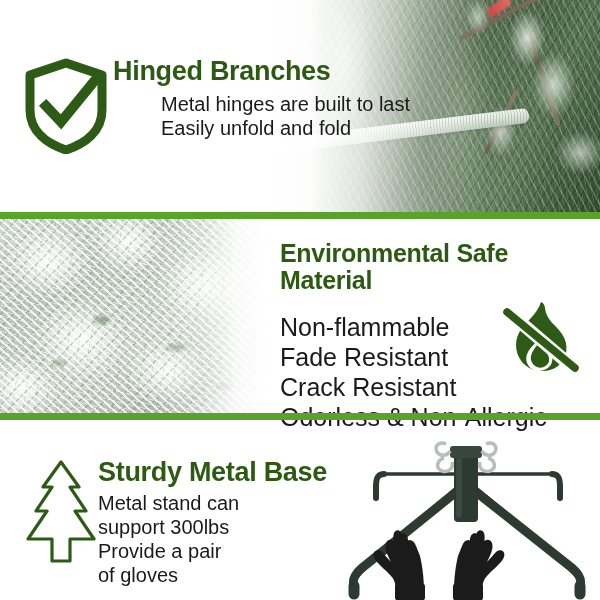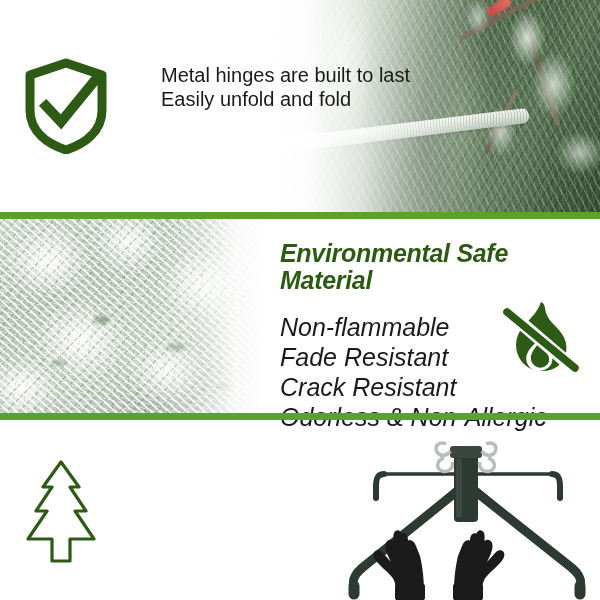--- a/index.html
+++ b/index.html
@@ -201,21 +201,20 @@
     z-index: 3;
   }
   #hinged-text .head { font-size: 27px; }
   #hinged-text .body-text { font-size: 20px; margin-top: 6px; margin-left: 48px; }
 
   #env-text {
     position: absolute;
     left: 280px;
     top: 240px;
     z-index: 3;
-    font-style: italic;
   }
   #env-text .head { font-size: 25px; }
   #env-text .body-text { font-size: 25px; margin-top: 18px; }
 
   #base-text {
     position: absolute;
     left: 98px;
     top: 458px;
     z-index: 3;
   }
@@ -278,20 +277,21 @@
     </div>
 
     <div class="icon-shield">
       <svg viewBox="0 0 88 96" width="88" height="96" aria-hidden="true">
         <path d="M44 5 L80 17 L80 52 C80 74 62 86 44 92 C26 86 8 74 8 52 L8 17 Z" fill="none" stroke="#2d5a14" stroke-width="9" stroke-linejoin="round"></path>
         <path d="M24 48 L39 64 L74 21" fill="none" stroke="#2d5a14" stroke-width="10" stroke-linecap="square" stroke-linejoin="miter"></path>
       </svg>
     </div>
 
     <div id="hinged-text">
+      <div class="head">Hinged Branches</div>
       <div class="body-text">Metal hinges are built to last
 Easily unfold and fold</div>
     </div>
   </div>
 
   <div class="divider" id="div-1"></div>
 
   <div class="section" id="sec-env">
     <div class="photo-snow">
       <div class="snow-bg"></div>
@@ -331,20 +331,27 @@
       <path d="M39 5
                L57 30 L48 30
                L64 54 L53 54
                L72 82 L48 82
                L48 104 L30 104 L30 82
                L6 82 L25 54 L14 54
                L30 30 L21 30 Z" fill="none" stroke="#2d5a14" stroke-width="3.2" stroke-linejoin="round" stroke-linecap="round"></path>
     </svg>
   </div>
 
+  <div id="base-text">
+    <div class="head">Sturdy Metal Base</div>
+    <div class="body-text">Metal stand can
+support 300lbs
+Provide a pair
+of gloves</div>
+  </div>
 
   <div class="stand">
     <svg viewBox="0 0 258 172" width="258" height="172" aria-hidden="true">
       <g stroke="#2c3a33" fill="none" stroke-linecap="round">
 
         <path d="M36 132 L128 52" stroke-width="4"></path>
         <path d="M224 132 L128 52" stroke-width="4"></path>
         <path d="M46 46 L214 46" stroke-width="3.5"></path>
 
         <path d="M46 46 C40 46 38 50 38 58 L38 70" stroke-width="6"></path>

